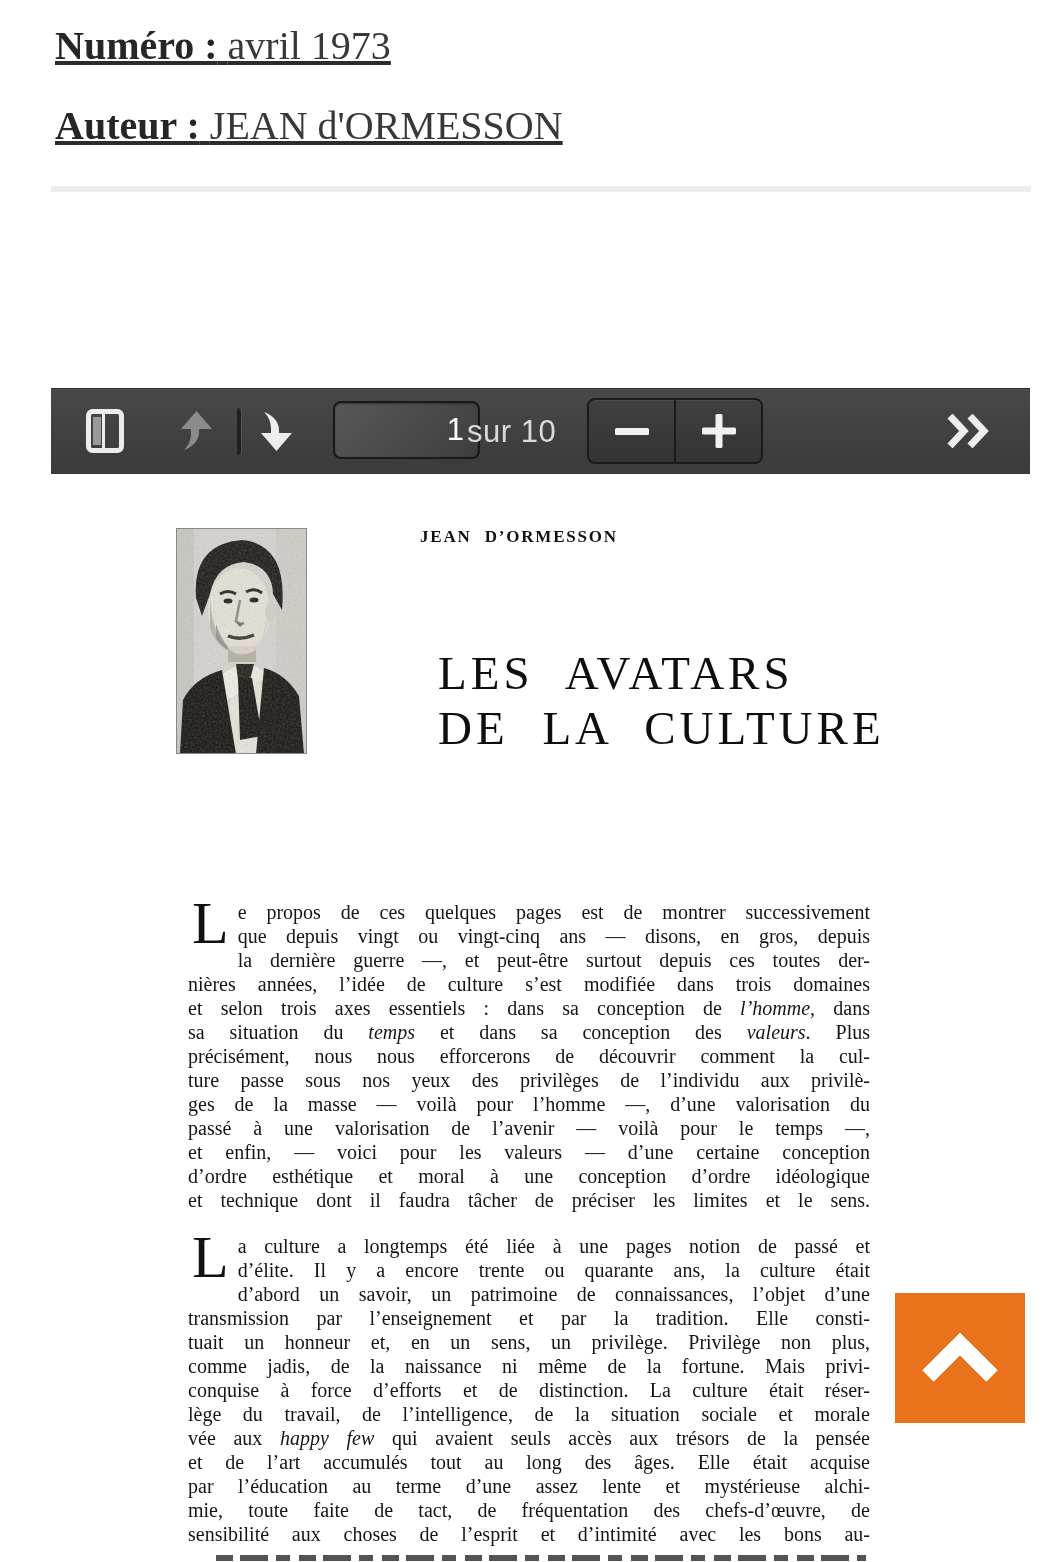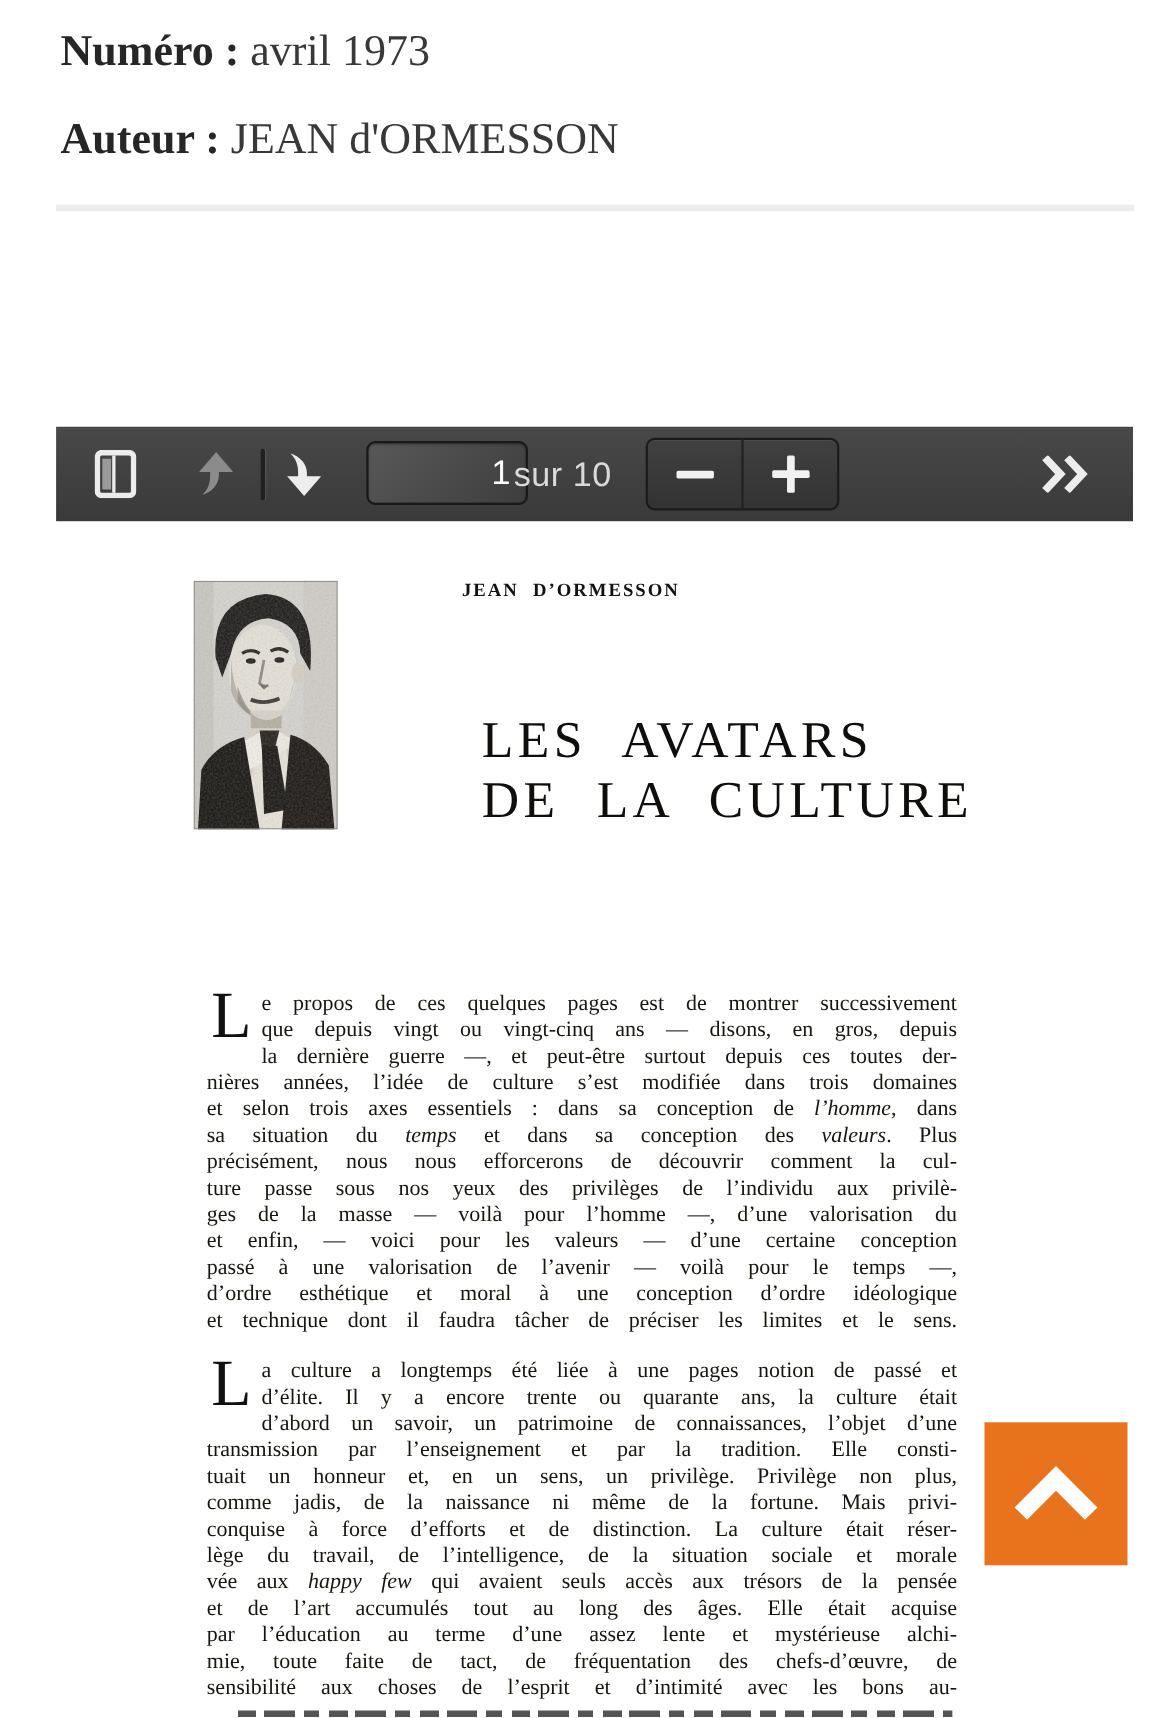--- a/index.html
+++ b/index.html
@@ -14,21 +14,21 @@
     --page-bg:#ffffff;
     --ink:#17150f;
     --header-text:#2b2b2b;
   }
   html,body{margin:0;padding:0;background:var(--page-bg);}
   body{width:1057px;height:1562px;overflow:hidden;}
   .stage{position:relative;width:1057px;height:1562px;background:var(--page-bg);
          font-family:"Liberation Serif",serif;}
 
   
-  .meta{position:absolute;left:55px;font-size:40px;line-height:48px;color:var(--header-text);white-space:nowrap;}
+  .meta{position:absolute;left:55px;font-size:40px;line-height:48px;color:var(--header-text);white-space:nowrap;text-decoration:underline;}
   .meta.m1{top:22px;}
   .meta.m2{top:102px;}
   .meta .lbl{font-weight:700;color:#262626;}
   .meta .val{font-weight:400;color:#383838;}
   .divider{position:absolute;left:51px;top:186px;width:980px;height:6px;background:var(--divider);}
 
   
   .toolbar{position:absolute;left:51px;top:388px;width:979px;height:85px;
            background:linear-gradient(var(--toolbar-bg-top),var(--toolbar-bg-bottom));
            border-top:1px solid var(--toolbar-border);
@@ -199,22 +199,22 @@
           <span class="dropcap">L</span>
           <div class="tline"><span>e propos de ces quelques pages est de montrer successivement</span></div>
           <div class="tline"><span>que depuis vingt ou vingt-cinq ans — disons, en gros, depuis</span></div>
           <div class="tline"><span>la dernière guerre —, et peut-être surtout depuis ces toutes der-</span></div>
           <div class="tline"><span>nières années, l’idée de culture s’est modifiée dans trois domaines</span></div>
           <div class="tline"><span>et selon trois axes essentiels : dans sa conception de </span><i>l’homme</i><span>, dans</span></div>
           <div class="tline"><span>sa situation du </span><i>temps</i><span> et dans sa conception des </span><i>valeurs</i><span>. Plus</span></div>
           <div class="tline"><span>précisément, nous nous efforcerons de découvrir comment la cul-</span></div>
           <div class="tline"><span>ture passe sous nos yeux des privilèges de l’individu aux privilè-</span></div>
           <div class="tline"><span>ges de la masse — voilà pour l’homme —, d’une valorisation du</span></div>
+          <div class="tline"><span>passé à une valorisation de l’avenir — voilà pour le temps —,</span></div>
           <div class="tline"><span>et enfin, — voici pour les valeurs — d’une certaine conception</span></div>
-          <div class="tline"><span>passé à une valorisation de l’avenir — voilà pour le temps —,</span></div>
           <div class="tline"><span>d’ordre esthétique et moral à une conception d’ordre idéologique</span></div>
           <div class="tline"><span>et technique dont il faudra tâcher de préciser les limites et le sens.</span></div>
         </div>
         <div class="para">
           <span class="dropcap">L</span>
           <div class="tline"><span>a culture a longtemps été liée à une pages notion de passé et</span></div>
           <div class="tline"><span>d’élite. Il y a encore trente ou quarante ans, la culture était</span></div>
           <div class="tline"><span>d’abord un savoir, un patrimoine de connaissances, l’objet d’une</span></div>
           <div class="tline"><span>transmission par l’enseignement et par la tradition. Elle consti-</span></div>
           <div class="tline"><span>tuait un honneur et, en un sens, un privilège. Privilège non plus,</span></div>

